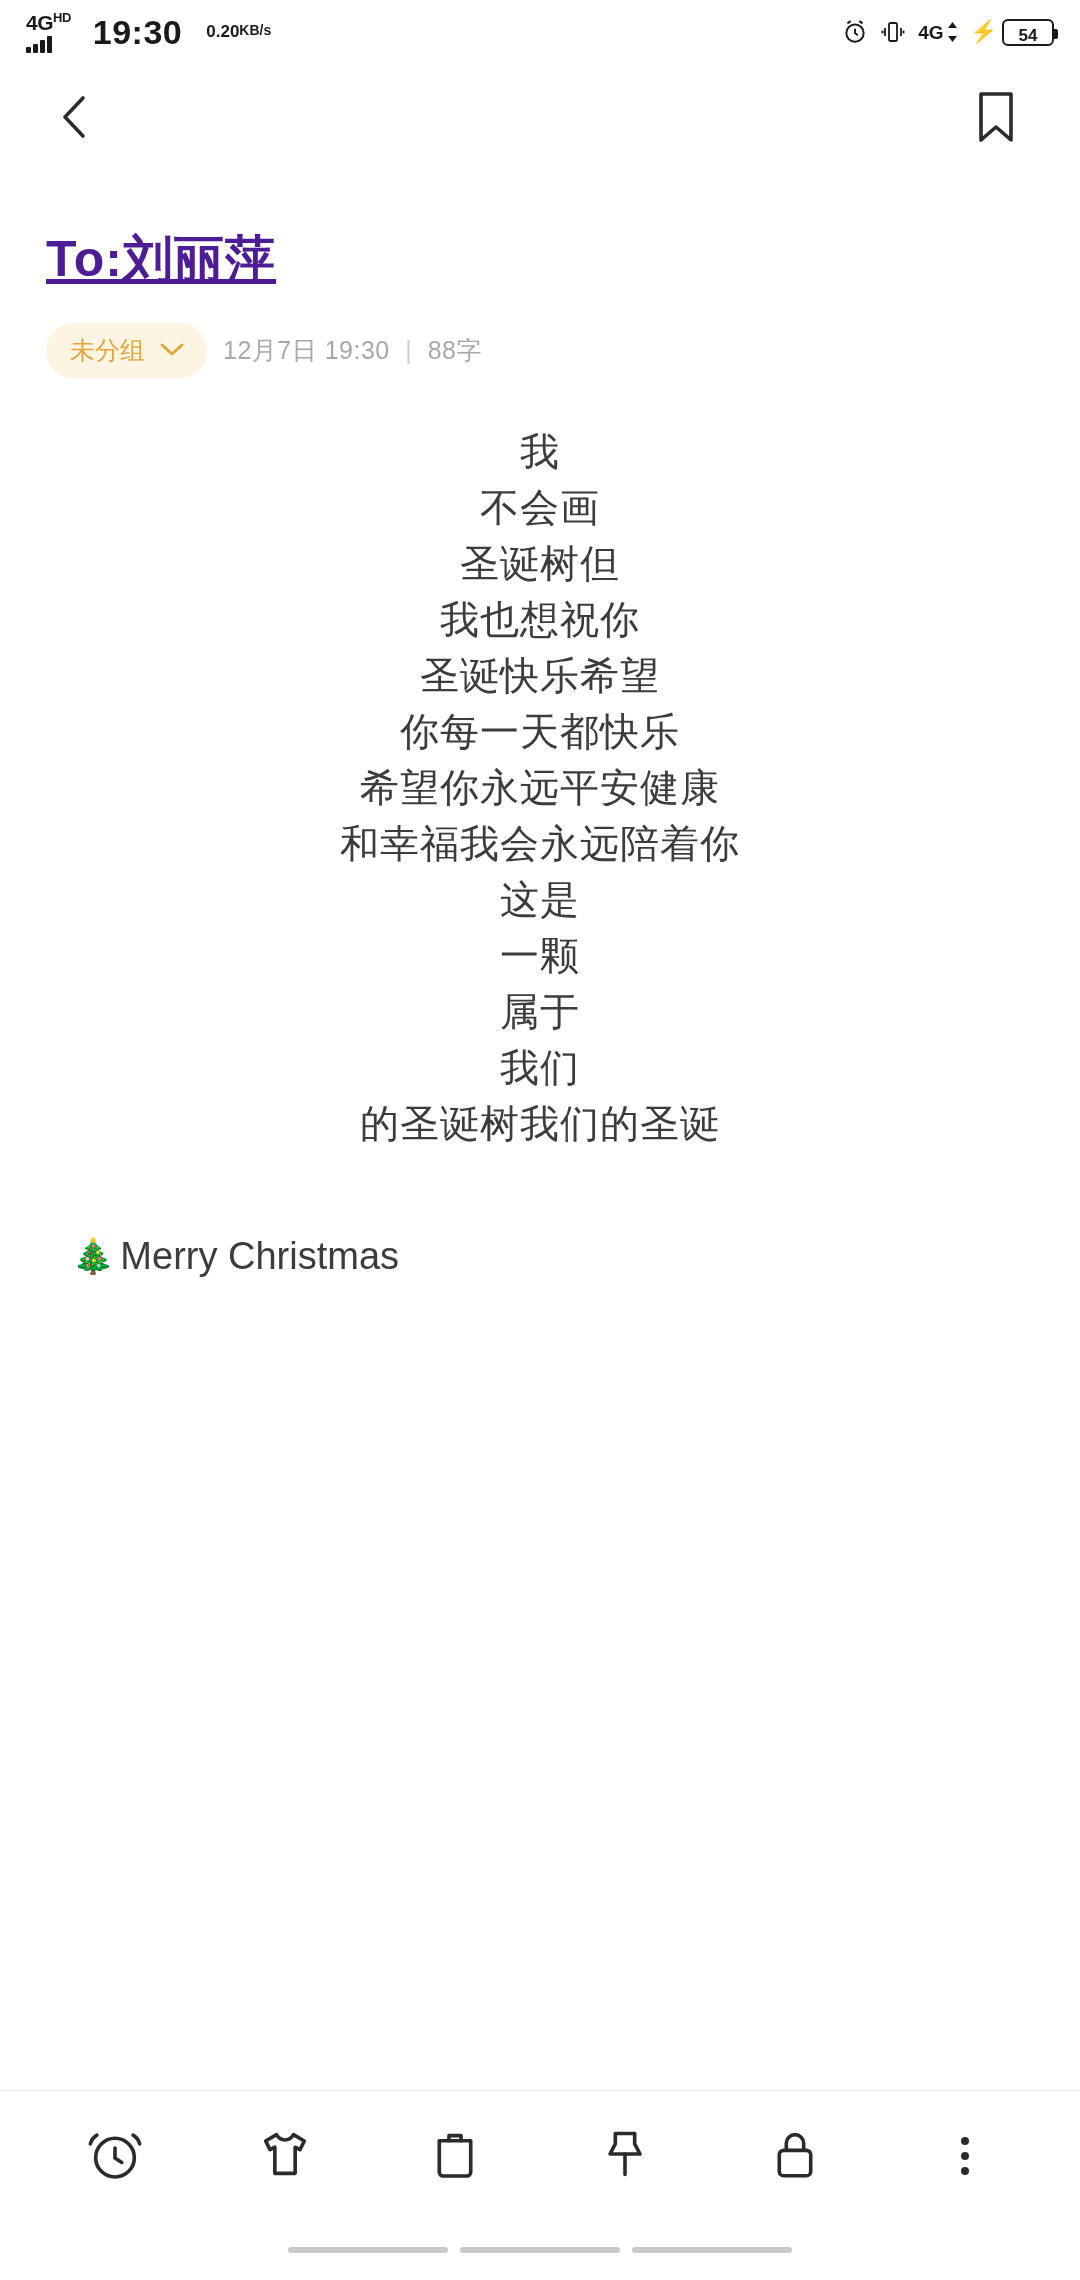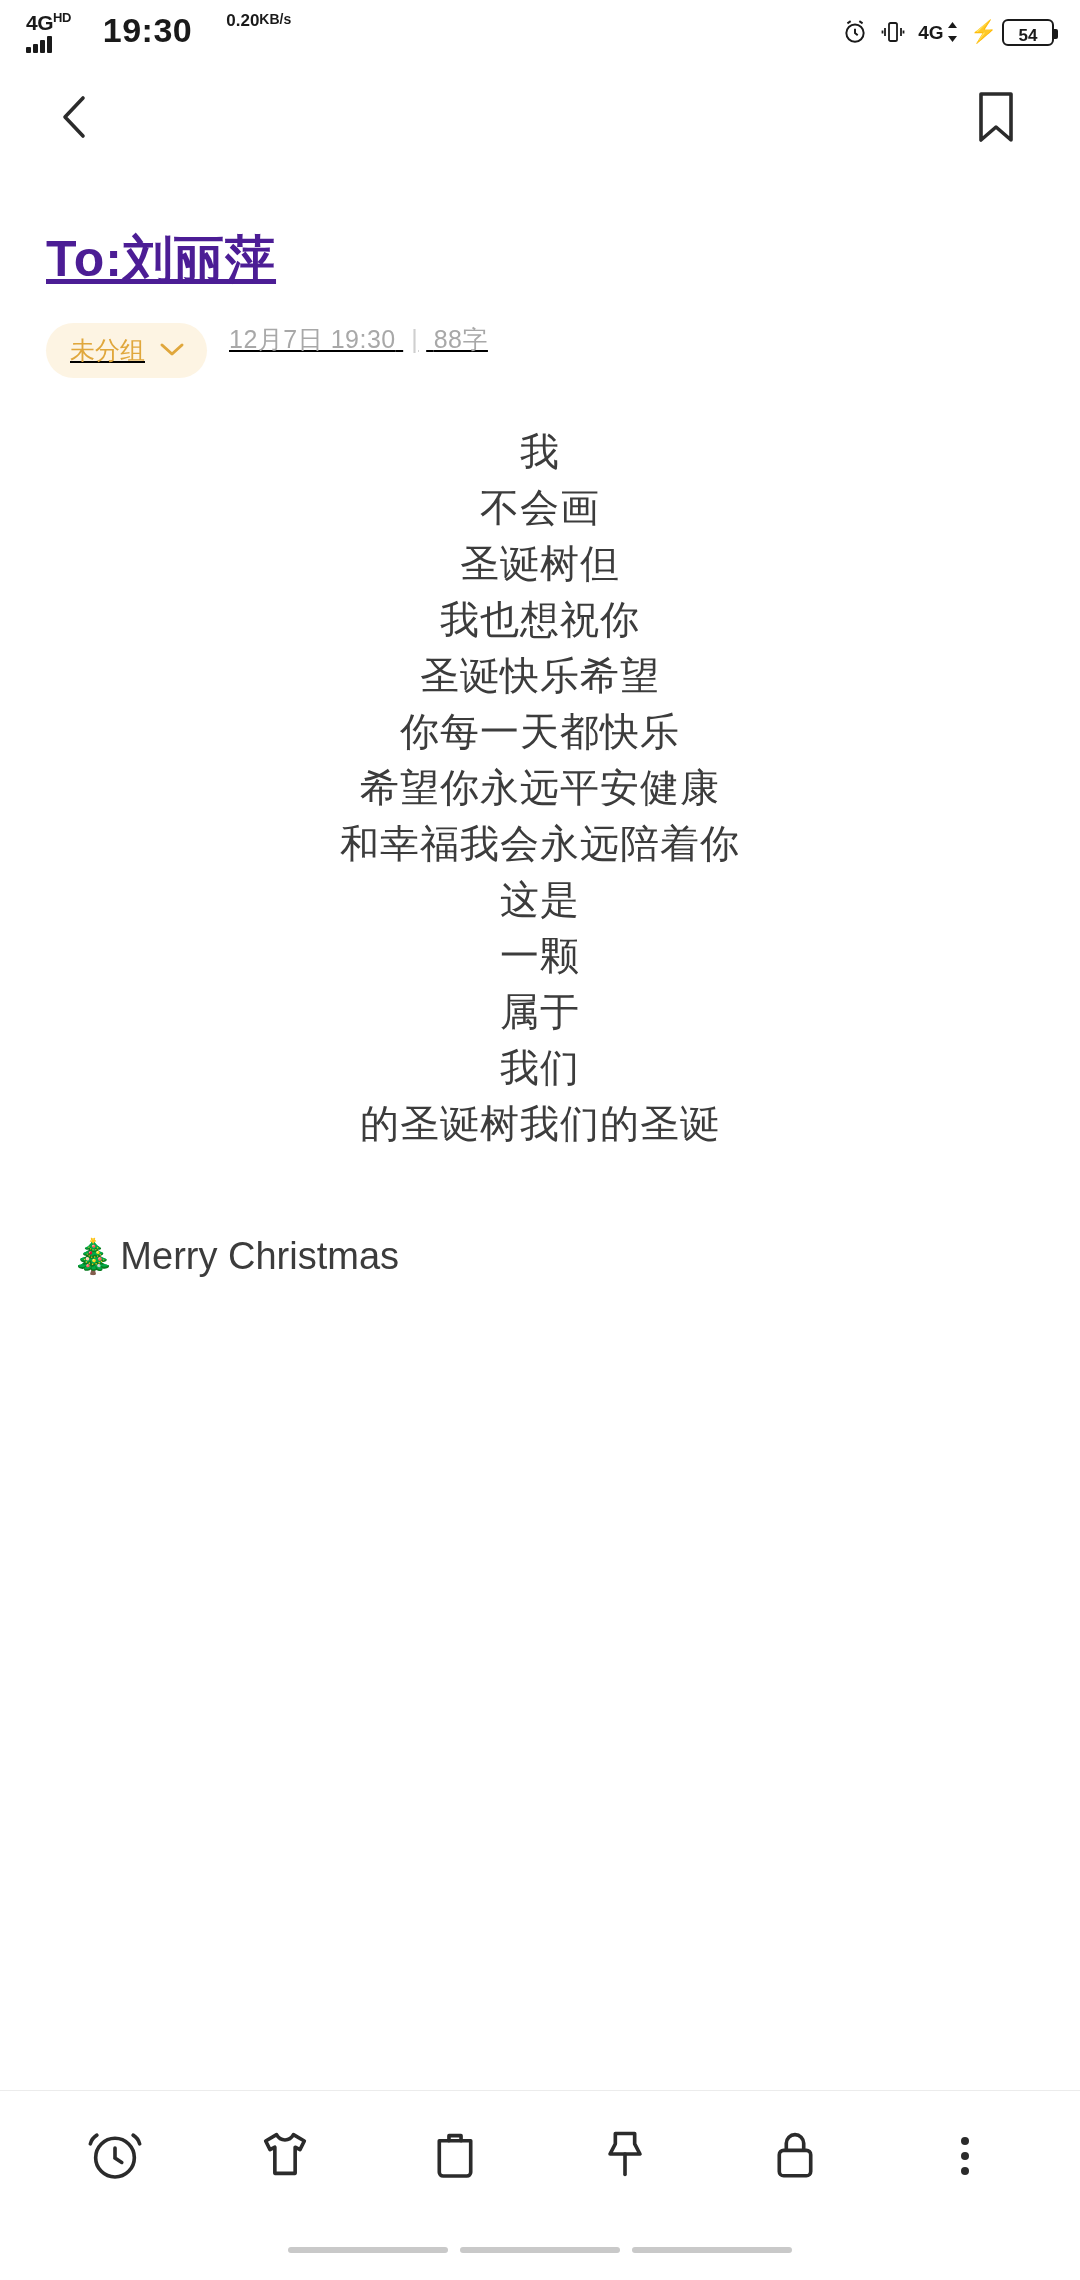--- a/index.html
+++ b/index.html
@@ -13,21 +13,21 @@
 
   
   .status-bar {
     height: 64px;
     display: flex;
     align-items: center;
     justify-content: space-between;
     padding: 0 26px;
     color: #1a1a1a;
   }
-  .status-left { display: flex; gap: 28px; }
+  .status-left { display: flex; align-items: center; gap: 18px; }
   .net-block { display: flex; flex-direction: column; align-items: flex-start; line-height: 1; }
   .net-type {
     font-size: 21px;
     font-weight: bold;
     letter-spacing: -0.5px;
   }
   .net-type sup { font-size: 13px; vertical-align: super; }
   .signal-bars { display: flex; align-items: flex-end; gap: 2.5px; height: 17px; margin-top: 3px; }
   .signal-bars i { width: 4.5px; background: #1a1a1a; display: block; border-radius: 1px; }
   .signal-bars i:nth-child(1){ height: 6px; }
@@ -83,23 +83,23 @@
   .header { padding: 52px 46px 0 46px; }
   .title {
     font-size: 50px;
     font-weight: bold;
     color: #4c1d95;
     letter-spacing: 1px;
     text-decoration: underline;
   }
   .meta-row {
     display: flex;
+    align-items: center;
     margin-top: 30px;
-    gap: 22px;
-    text-decoration: underline;
+    gap: 16px;
   }
   .group-chip {
     display: flex;
     align-items: center;
     gap: 12px;
     background: #fdf4e3;
     border-radius: 34px;
     padding: 11px 20px 11px 24px;
   }
   .group-chip .label { font-size: 25px; color: #e0a73c; }

